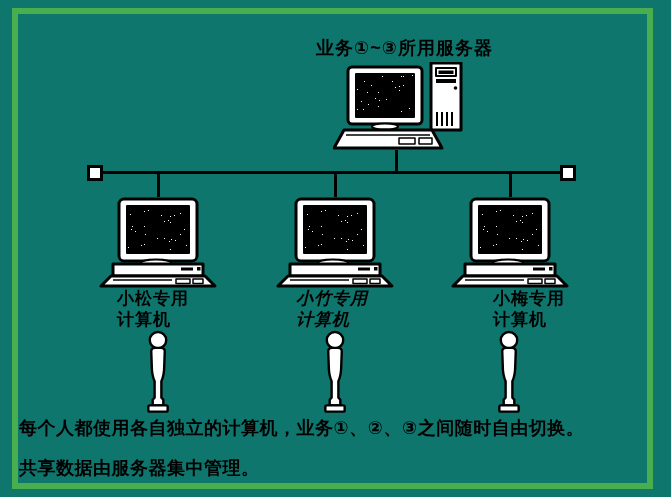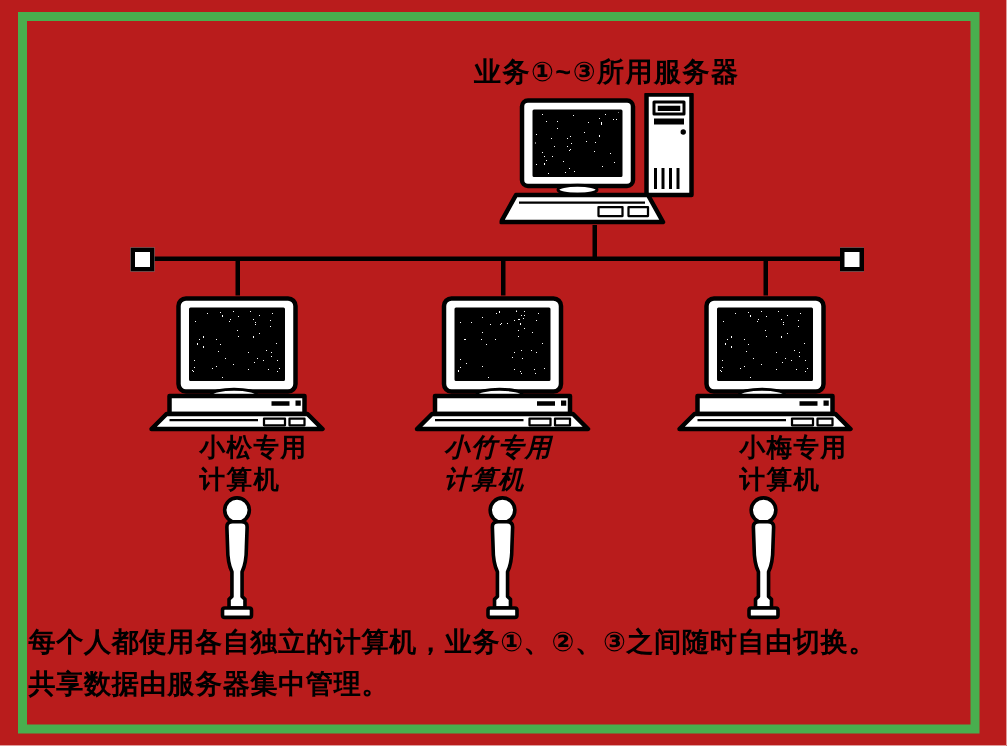--- a/index.html
+++ b/index.html
@@ -1,17 +1,17 @@
 <!DOCTYPE html>
 <html><head>
 <meta charset="utf-8">
 <style>
   html,body{margin:0;padding:0;background:#fff;}
   .stage{
-    position:relative;width:671px;height:497px;background:#b91c1c;overflow:hidden;
+    position:relative;width:671px;height:497px;background:#0f766e;overflow:hidden;
     font-family:"Liberation Sans","DejaVu Sans",sans-serif;color:#000;
   }
   .frame{
     position:absolute;left:12px;top:8px;width:641px;height:481px;
     border:6px solid #49ae4e;box-sizing:border-box;pointer-events:none;
   }
   .title{
     position:absolute;left:316px;top:36px;font-size:18px;font-weight:700;
     letter-spacing:1px;white-space:nowrap;
   }
@@ -25,21 +25,21 @@
   .clabel{
     position:absolute;top:288px;font-size:17px;font-weight:700;line-height:21px;
     letter-spacing:1px;white-space:nowrap;
   }
   .clabel span{display:block;}
   .caption{
     position:absolute;left:19px;font-size:18px;font-weight:700;
     letter-spacing:0.5px;white-space:nowrap;
   }
   .cap1{top:416px;}
-  .cap2{top:444px;text-align:center;}
+  .cap2{top:456px;text-align:center;}
   .watermark{
     position:absolute;left:393px;top:460px;font-size:17px;color:#c6c6c6;
     letter-spacing:0.5px;white-space:nowrap;z-index:5;
     font-family:"Liberation Sans",sans-serif;
   }
   .defs{position:absolute;width:0;height:0;overflow:hidden;}
 </style>
 </head>
 <body>
 
@@ -123,21 +123,21 @@
   <svg class="dev" style="left:98px;top:196px;" width="120" height="92">
       <use href="#sym-client"></use>
     </svg>
   <svg class="dev" style="left:275px;top:196px;" width="120" height="92">
       <use href="#sym-client"></use>
     </svg>
   <svg class="dev" style="left:450px;top:196px;" width="120" height="92">
       <use href="#sym-client"></use>
     </svg>
 
-  <div class="clabel" style="left:117px;margin-left:16px;">
+  <div class="clabel" style="left:117px;">
     <span>小松专用</span>
     <span>计算机</span>
   </div>
   <div class="clabel" style="left:296px;font-style:italic;">
     <span>小竹专用</span>
     <span>计算机</span>
   </div>
   <div class="clabel" style="left:493px;">
     <span>小梅专用</span>
     <span>计算机</span>

